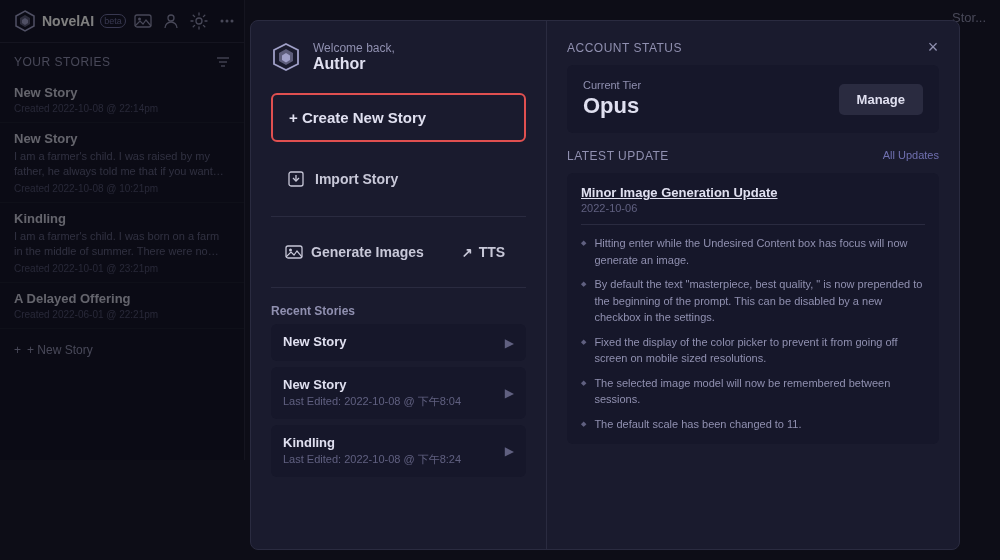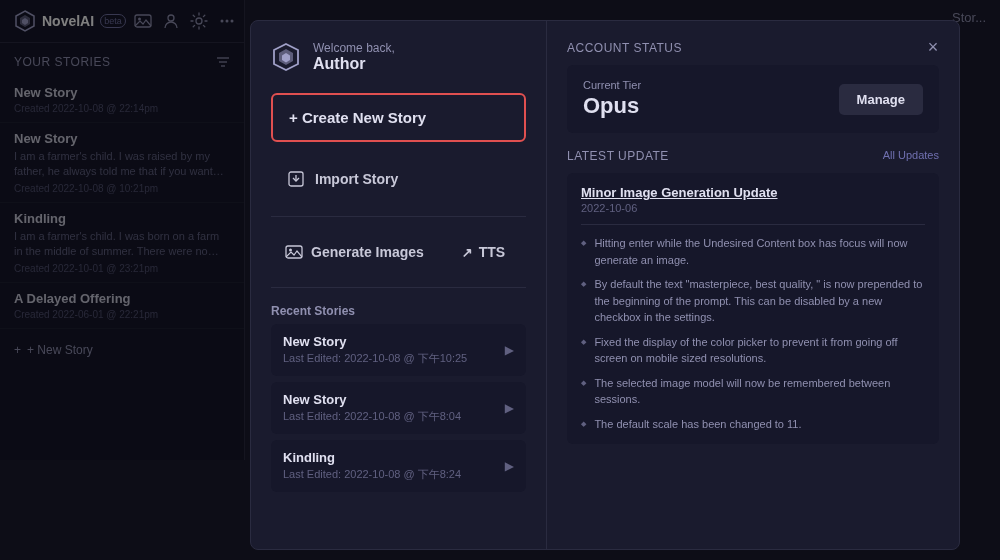--- a/index.html
+++ b/index.html
@@ -578,21 +578,20 @@
         </div>
       </div>
 
       <div class="divider-modal"></div>
 
       <div class="recent-stories-label">Recent Stories</div>
 
       <div class="recent-story-item">
         <div>
           <div class="recent-story-title">New Story</div>
-          <div class="recent-story-date">Last Edited: 2022-10-08 @ 下午10:25</div>
         </div>
         <span class="chevron-right">▶</span>
       </div>
 
       <div class="recent-story-item">
         <div>
           <div class="recent-story-title">New Story</div>
           <div class="recent-story-date">Last Edited: 2022-10-08 @ 下午8:04</div>
         </div>
         <span class="chevron-right">▶</span>

